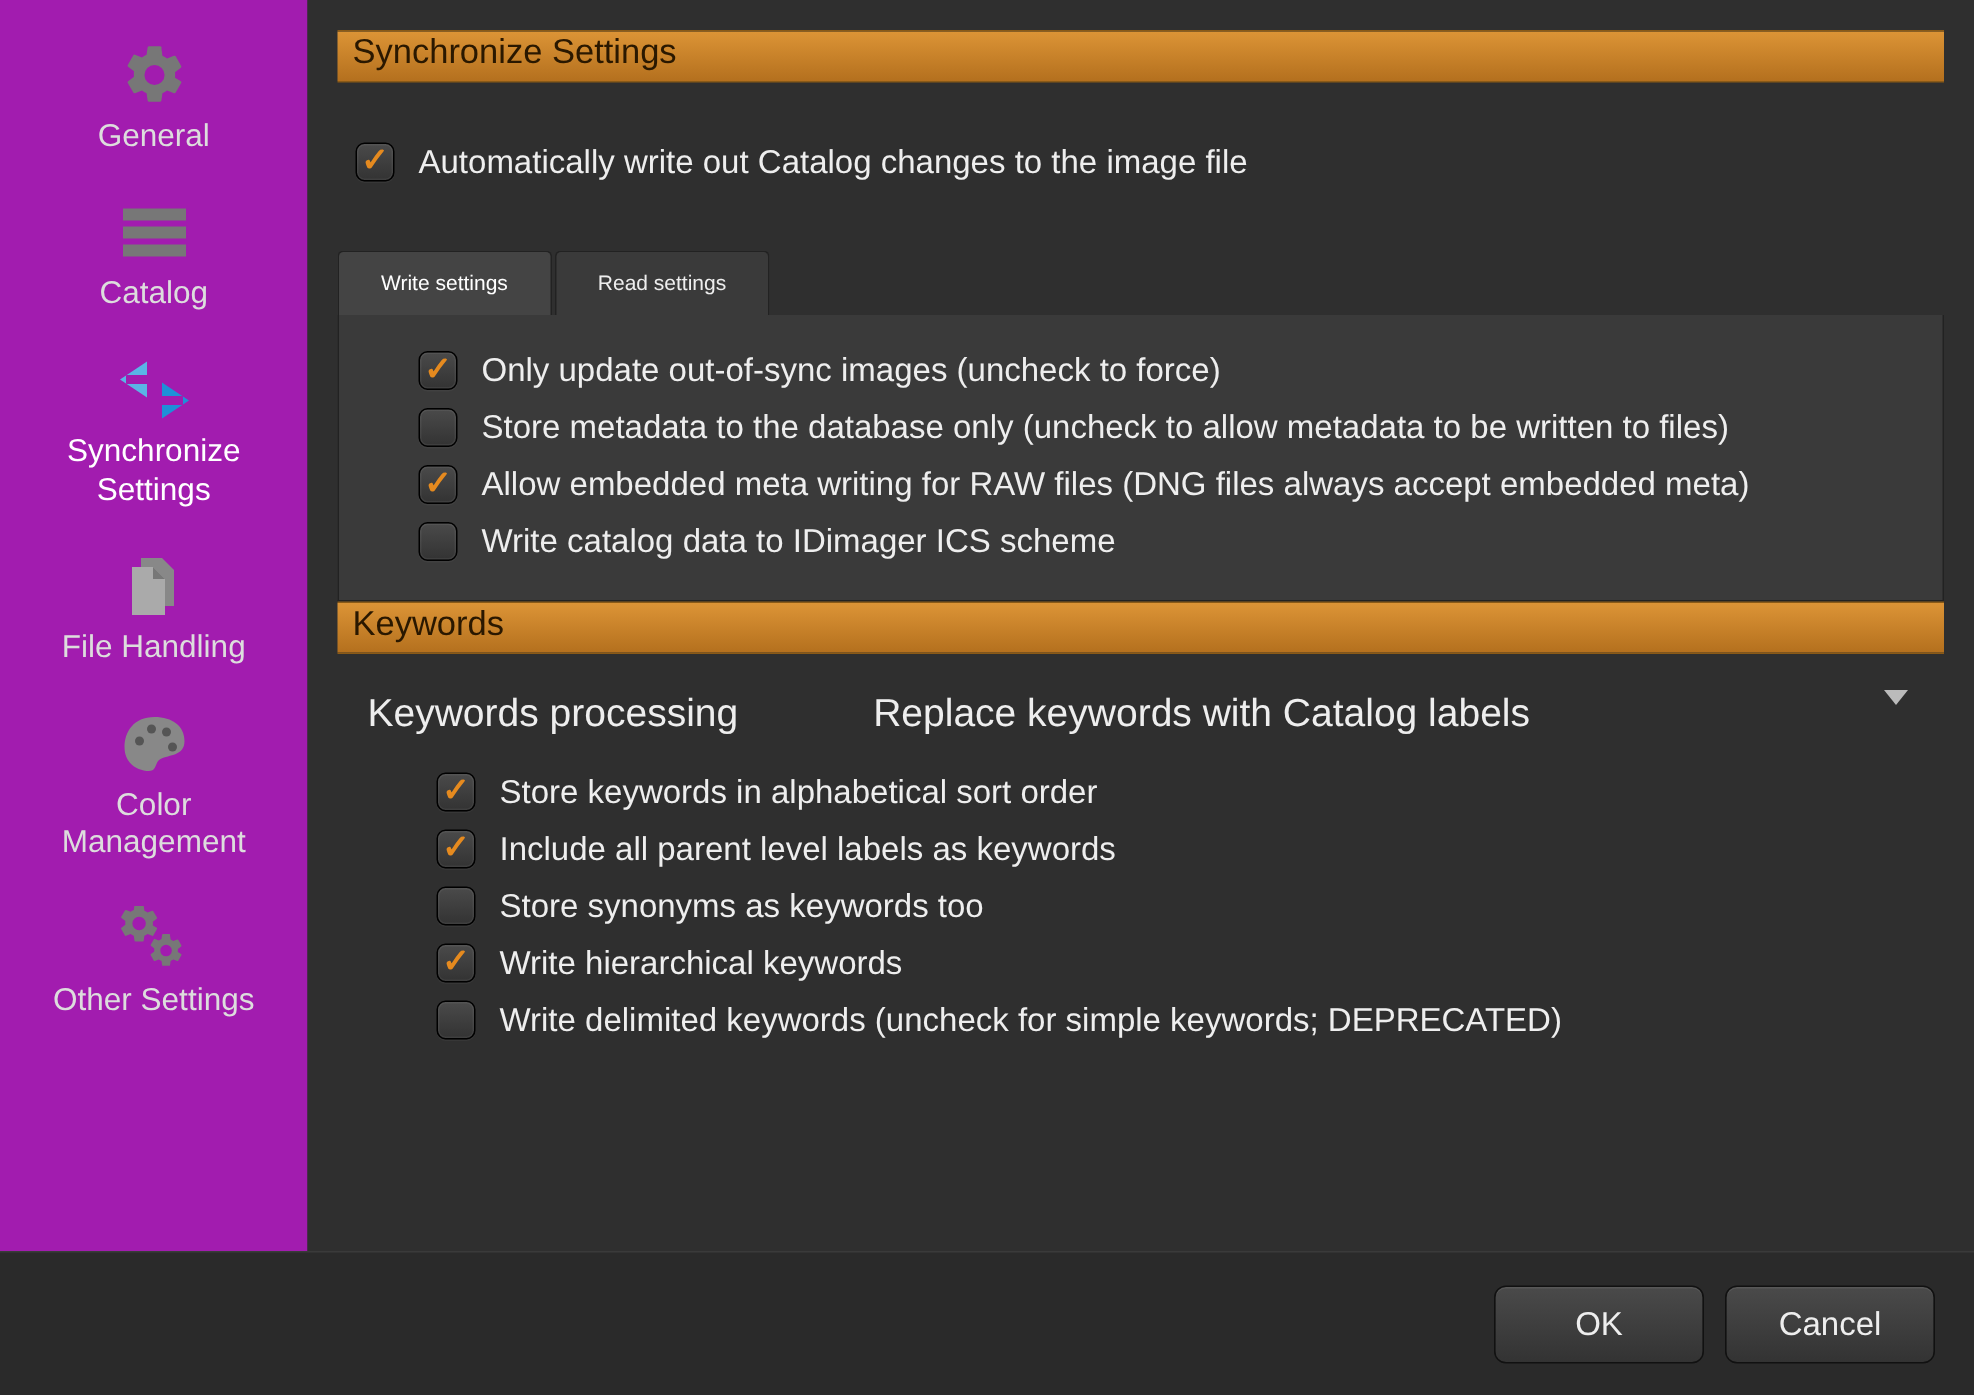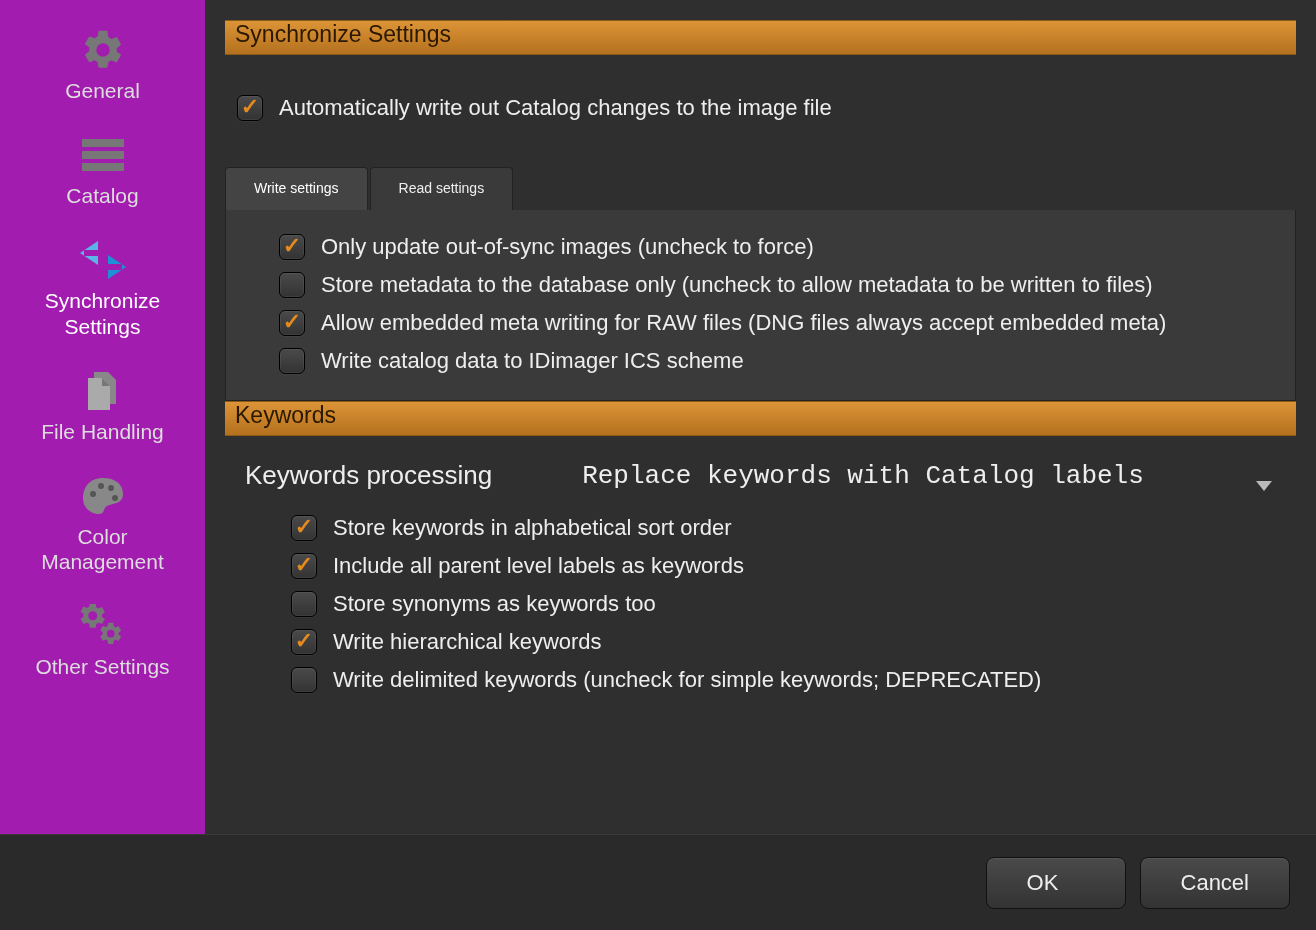--- a/index.html
+++ b/index.html
@@ -77,33 +77,33 @@
     border: 1px solid #222; border-top: none;
   }
   .tab-panel .checkbox-row { padding-left: 15px; }
   
   .kw-area { padding: 12px 18px 8px 20px; }
   .kw-select-row {
     display:flex; align-items:center; gap: 90px; padding: 12px 0 18px 0;
     font-size: 26px; color: #eee;
   }
   .select {
-    flex: 1 1 auto; display:flex; align-items:flex-end; justify-content:space-between;
-    padding-right: 6px; max-width: 720px; cursor:pointer;font-family:Liberation Mono, monospace;
+    flex: 1 1 auto; display:flex; align-items:flex-start; justify-content:space-between;
+    padding-right: 6px; max-width: 720px; cursor:pointer;
   }
   .select .caret { width:0;height:0;border-left:8px solid transparent;border-right:8px solid transparent;border-top:10px solid #bbb;}
   .kw-checks { padding-left: 34px; }
   
   .footer {
     height: 96px; background: #2a2a2a; border-top: 1px solid #3a3a3a;
     display:flex; justify-content:flex-end; align-items:center;
     padding-right: 26px; gap: 14px;
   }
   .button {
-    min-width: 140px; padding: 12px 40px; text-align:left;
+    min-width: 140px; padding: 12px 30px; text-align:center;
     background: linear-gradient(#4a4a4a,#333);
     border: 1px solid #111; border-radius: 8px; cursor:pointer;
     font-size: 22px; color: #eee;
     box-shadow: inset 0 1px 0 rgba(255,255,255,0.08);
   }
 </style>
 </head>
 <body>
 
 <div class="app">

